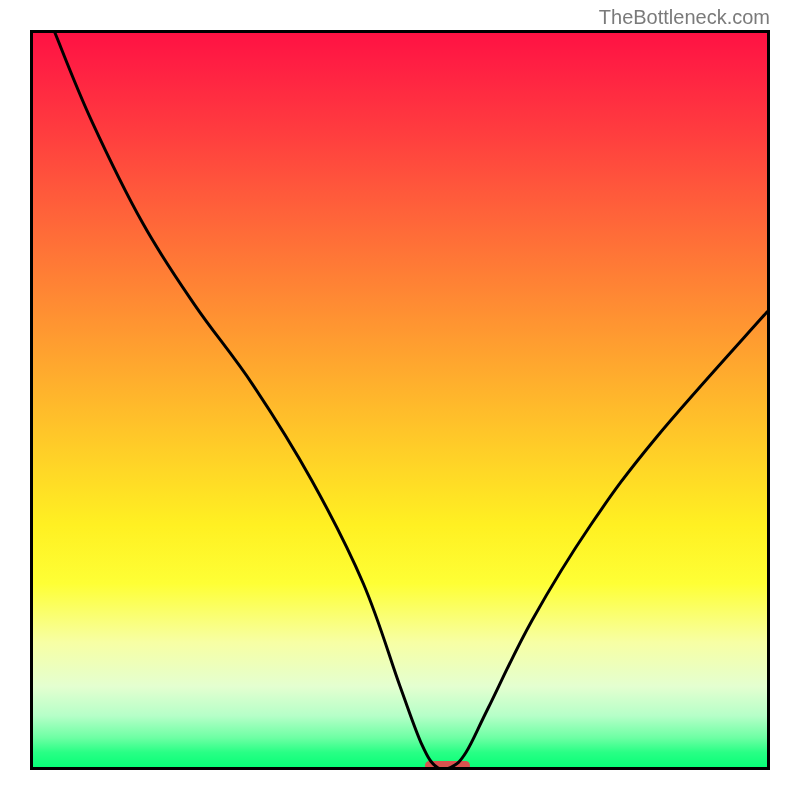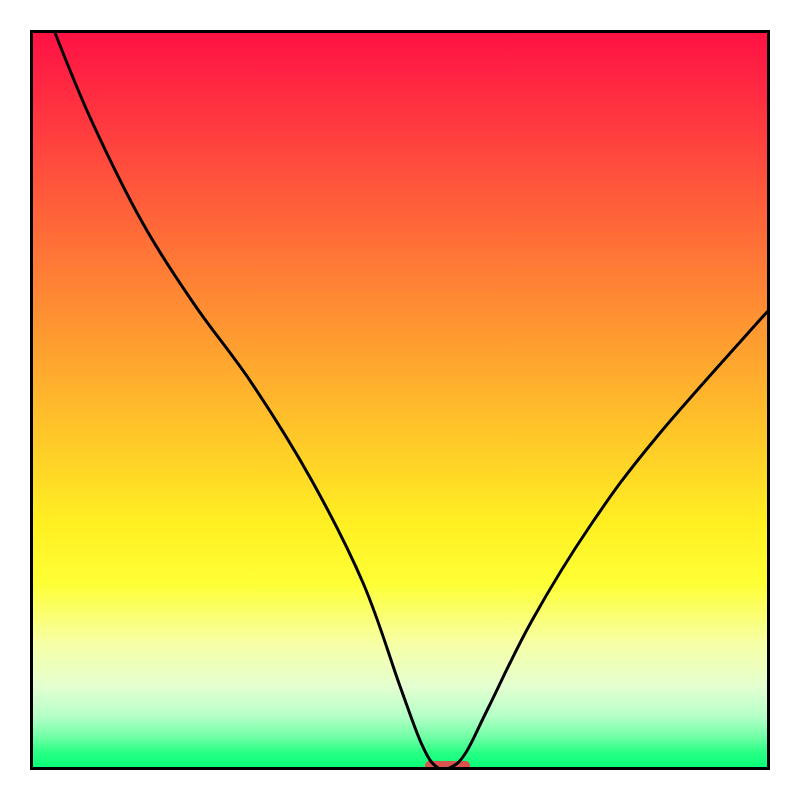--- a/index.html
+++ b/index.html
@@ -66,20 +66,21 @@
     right: 30px;
     color: #7a7a7a;
     font-size: 20px;
     font-weight: 500;
   }
 </style>
 </head>
 <body>
 
 <div class="chart-container">
+  <div class="attribution">TheBottleneck.com</div>
 
   <div class="plot-area">
     <div class="gradient-bg"></div>
 
     <div class="red-marker" id="red-marker" style="left: 392.2px; top: 728.12px; width: 44.4px; height: 8.88px; background: rgb(217, 83, 79);"></div>
 
     <svg class="curve-svg" id="curve-svg" viewBox="0 0 740 740" preserveAspectRatio="none">
       <path id="curve-path" fill="none" stroke="#000" stroke-width="3" stroke-linecap="round" stroke-linejoin="round" d="M 22.2 0 C 28.86 15.983999999999991, 43.21600000000001 54.16799999999996, 59.2 88.79999999999995 C 75.184 123.43199999999996, 92.352 159.09999999999997, 111 192.39999999999998 C 129.648 225.7, 142.82000000000002 244.496, 162.8 273.8 C 182.78 303.10400000000004, 200.68800000000002 323.23199999999997, 222 355.2 C 243.31199999999998 387.168, 261.21999999999997 415.436, 281.2 451.4 C 301.18 487.364, 317.016 517.704, 333 555 C 348.984 592.296, 359.344 629.296, 370 658.6 C 380.656 687.904, 385.54 703.1479999999999, 392.20000000000005 717.8 C 398.86000000000007 732.452, 401.6720000000001 736.004, 407.00000000000006 740 C 412.32800000000003 743.996, 416.472 742.664, 421.79999999999995 740 C 427.12799999999993 737.336, 429.93999999999994 735.8560000000001, 436.59999999999997 725.2 C 443.26 714.544, 446.812 704.776, 458.8 680.8 C 470.788 656.824, 484.5520000000001 625.3, 503.20000000000005 592 C 521.8480000000001 558.7, 539.756 529.0999999999999, 562.4 495.79999999999995 C 585.044 462.49999999999994, 597.032 445.628, 629 407 C 660.968 368.372, 720.02 303.844, 740 281.2"></path>
     </svg>
   </div>

